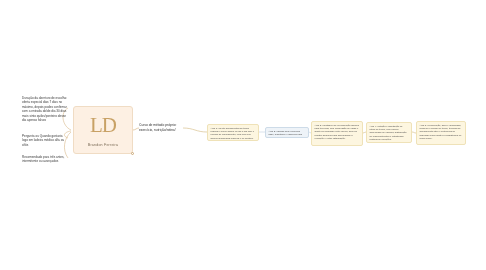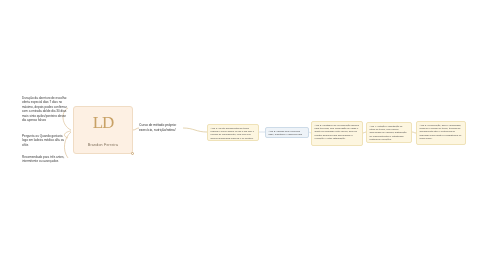--- a/index.html
+++ b/index.html
@@ -34,21 +34,21 @@
     background: #fdf0e3;
     border: 1px solid #f0dcc4;
     border-radius: 3px;
   }
   .central-mono {
     position: absolute;
     left: 0; right: 0;
     top: 6px;
     text-align: center;
     font-family: "Liberation Serif", serif;
-    font-size: 17px;
+    font-size: 21px;
     letter-spacing: -1px;
     color: #c8a165;
   }
   .central-sub {
     position: absolute;
     left: 0; right: 0;
     bottom: 6px;
     text-align: center;
     font-size: 3.6px;
     color: #7a6a55;

